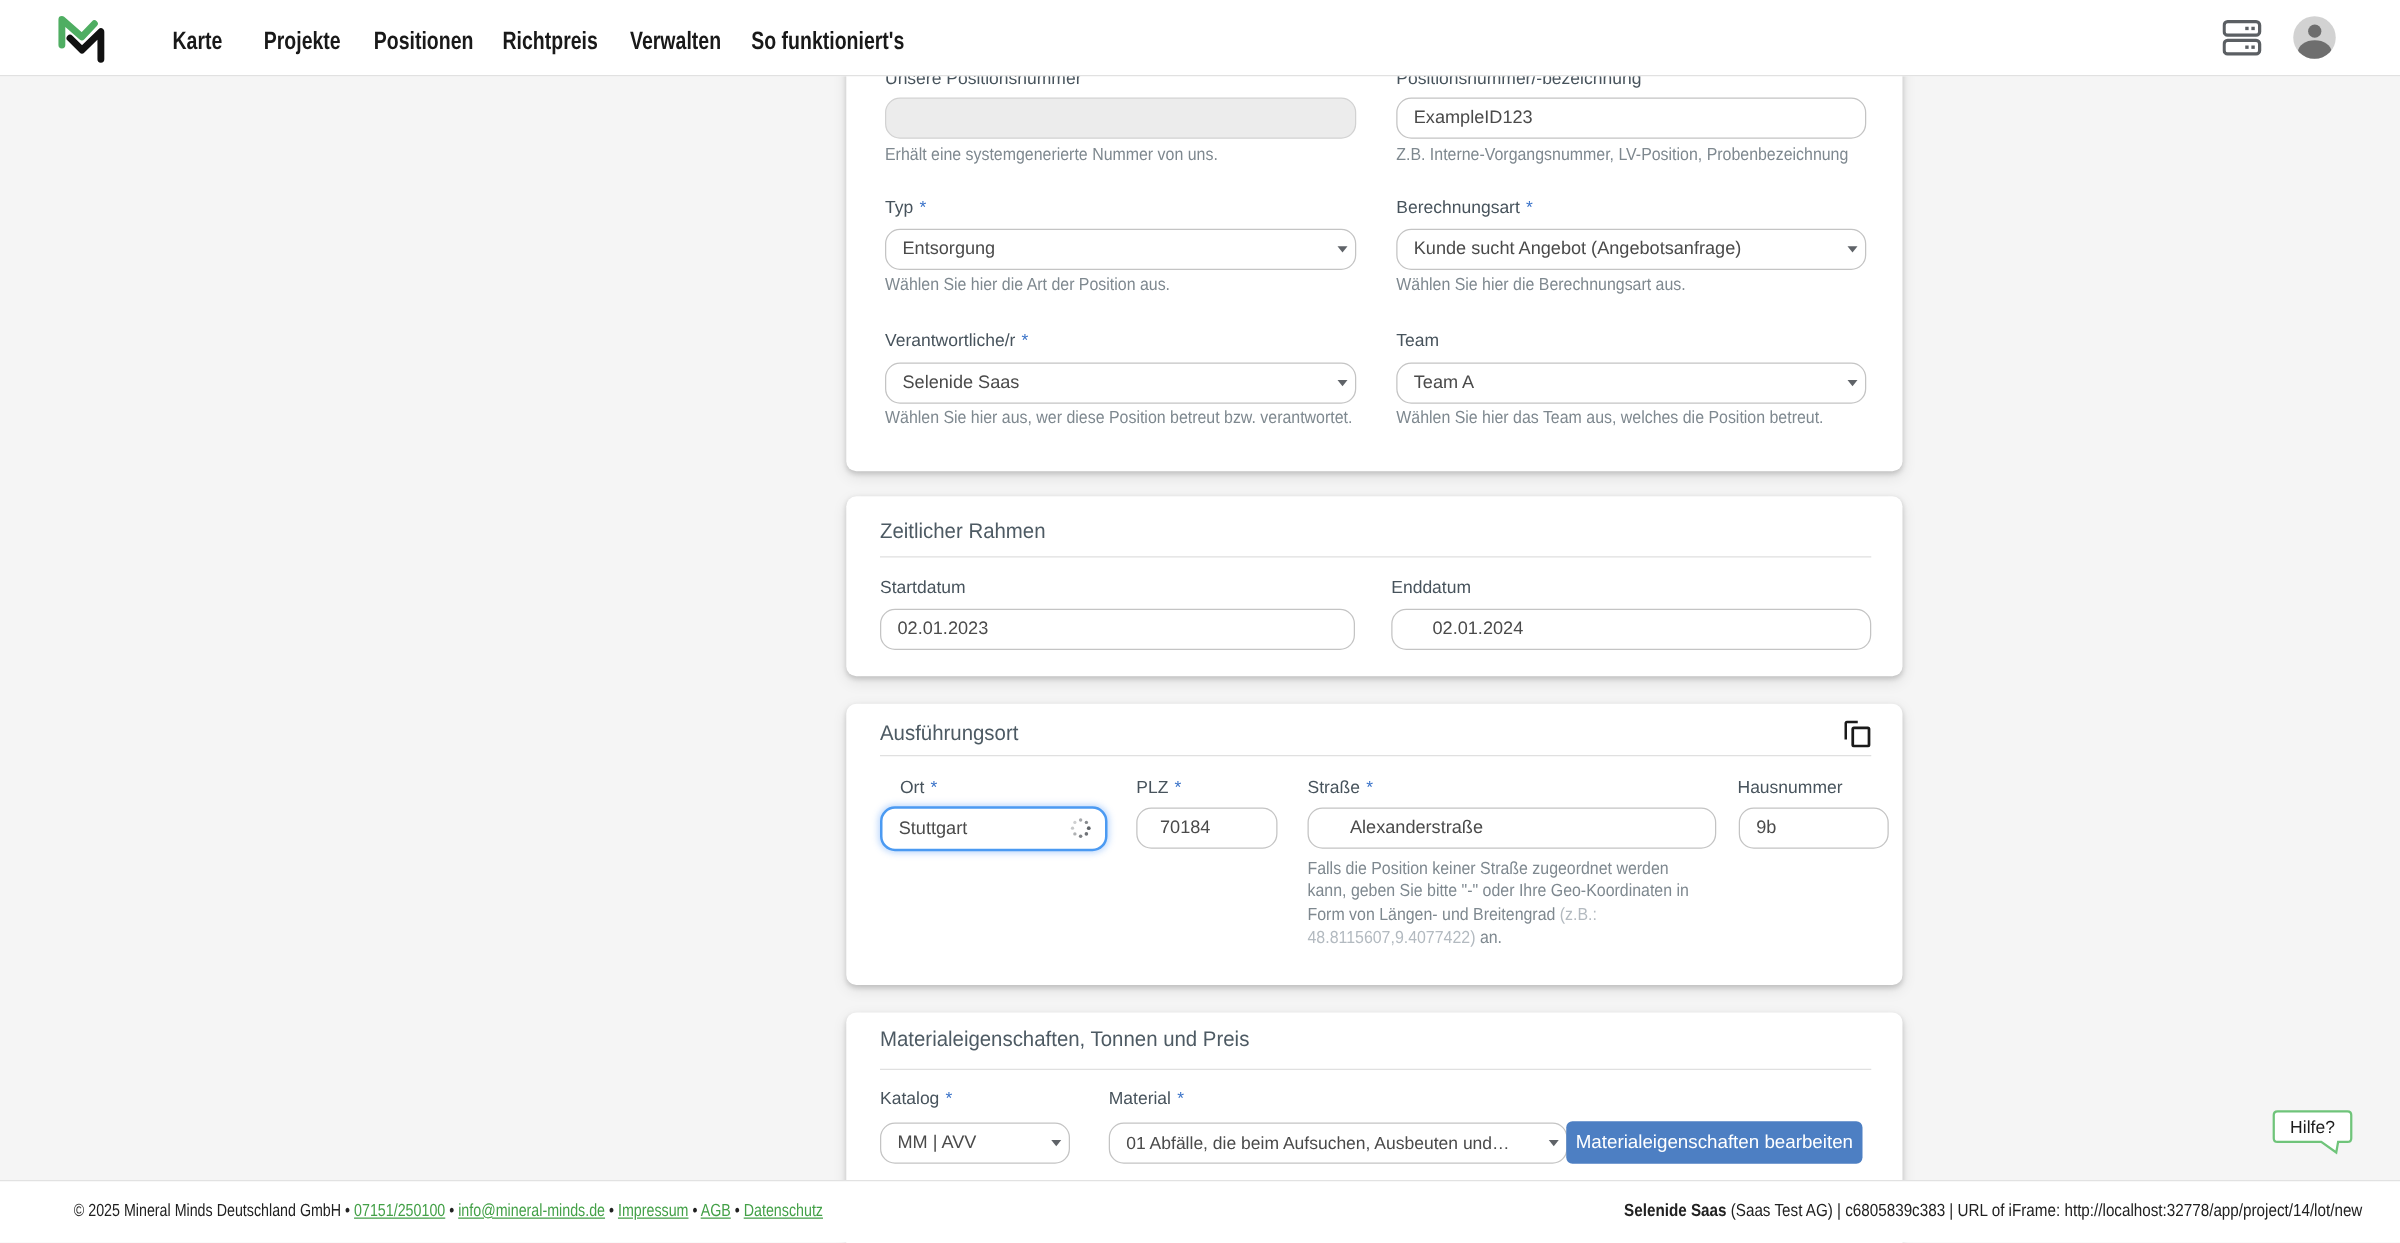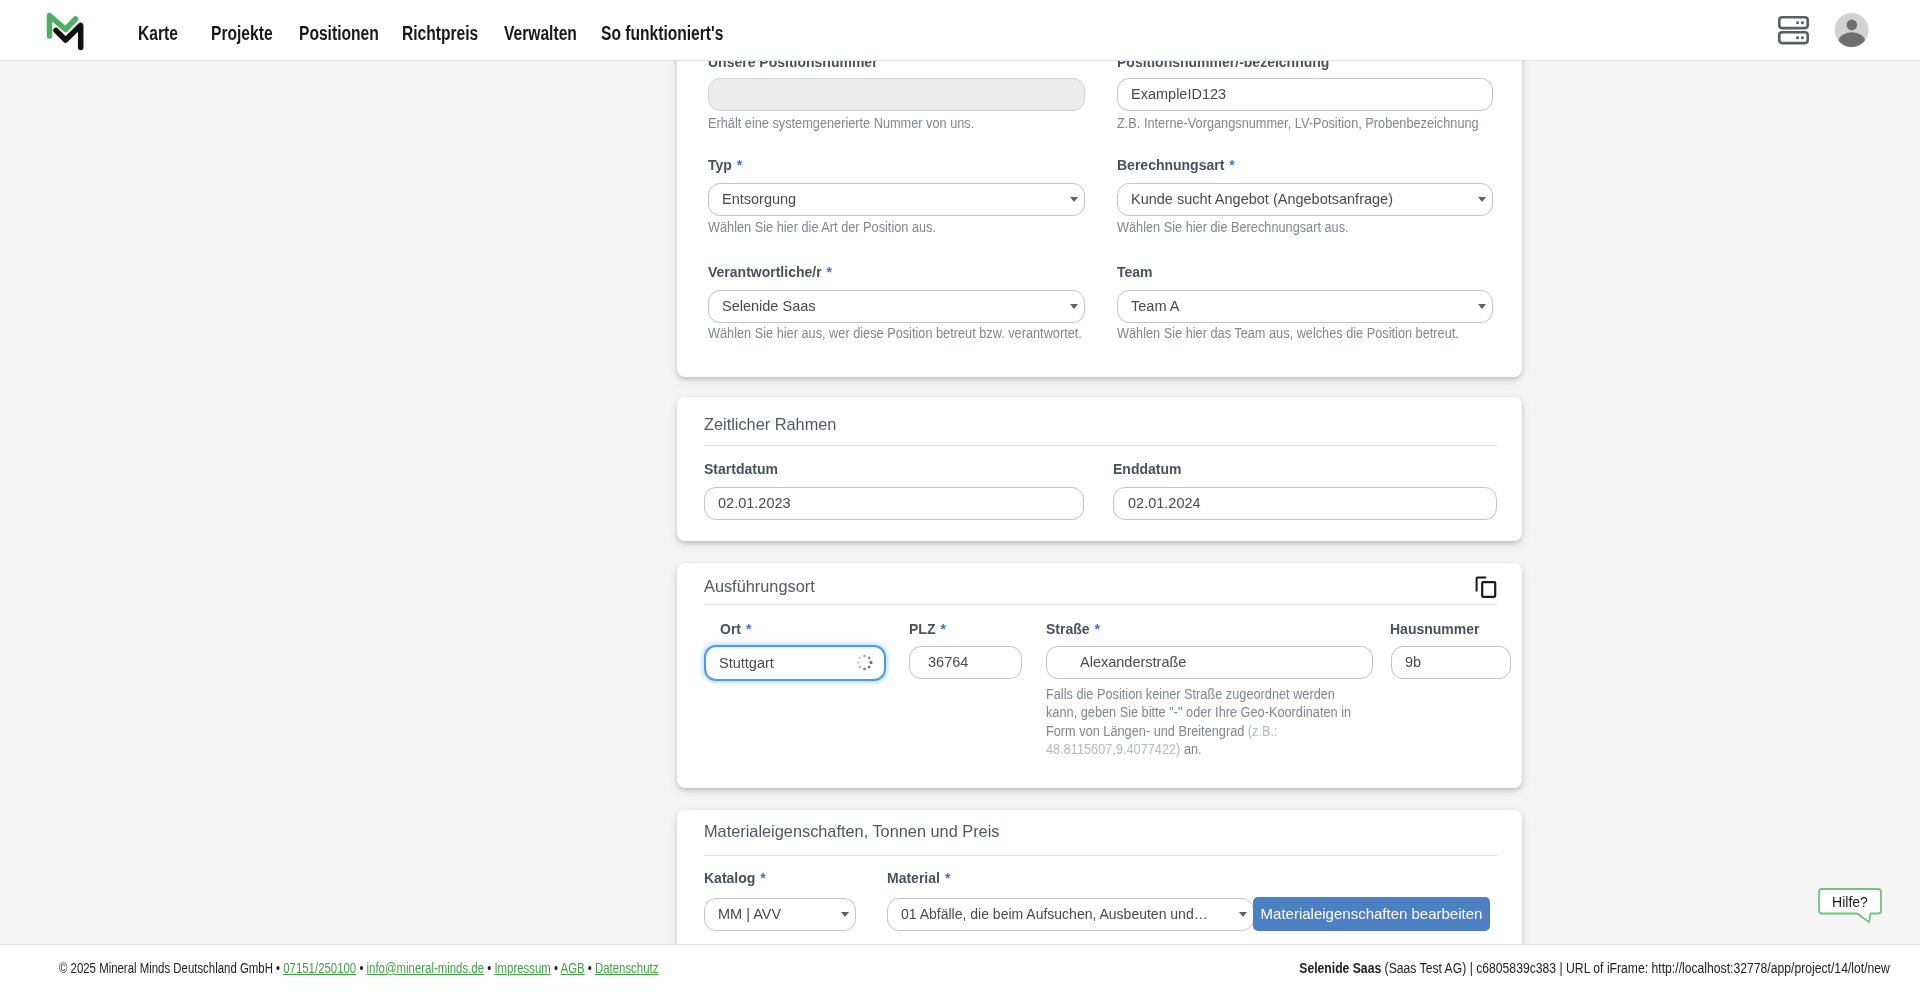--- a/index.html
+++ b/index.html
@@ -10,21 +10,21 @@
   
   #nav { position:absolute; left:0; top:0; width:1920px; height:61px; background:#fff;
     border-bottom:1px solid #e1e1e1; z-index:50; }
   .navitem { position:absolute; top:22.5px; font-size:20px; font-weight:700; color:#191919;
     transform:scaleX(0.78); transform-origin:left center; white-space:nowrap; line-height:20px; }
   
   .card { position:absolute; left:677px; width:845px; background:#fff; border-radius:8px;
     box-shadow:0 2px 4px rgba(0,0,0,0.16), 0 4px 12px rgba(0,0,0,0.09); }
   .ttl { position:absolute; font-size:17px; font-weight:400; color:#4d5a63; white-space:nowrap; transform:scaleX(0.96); transform-origin:left top; }
   .divider { position:absolute; height:1px; background:#e0e0e0; }
-  .lbl { position:absolute; font-size:14px; font-weight:700; color:#47535c; white-space:nowrap; }
+  .lbl { position:absolute; font-size:14px; font-weight:400; color:#47535c; white-space:nowrap; }
   .req { color:#3c74c9; margin-left:5px; }
   .inp { position:absolute; height:33px; background:#fff; border:1px solid #c4c4c4;
     border-radius:12px; font-size:14.5px; color:#4a4a4a; line-height:31px; padding-left:13px;
     white-space:nowrap; overflow:hidden; }
   .sel::after { content:""; position:absolute; right:6px; top:13px; width:0; height:0;
     border-left:4.5px solid transparent; border-right:4.5px solid transparent;
     border-top:5.5px solid #5f6368; }
   .hlp { position:absolute; font-size:14px; color:#7e888f; white-space:nowrap; transform:scaleX(0.91); transform-origin:left top; }
   .light { color:#b3bac0; }
 </style>
@@ -85,21 +85,21 @@
 <div class="inp sel" style="left:1117px;top:290px;width:376px">Team A</div>
 <span class="hlp" style="left:708px;top:324.5px">Wählen Sie hier aus, wer diese Position betreut bzw. verantwortet.</span>
 <span class="hlp" style="left:1117px;top:324.5px">Wählen Sie hier das Team aus, welches die Position betreut.</span>
 
 <div class="card" style="top:397px;height:144px"></div>
 <span class="ttl" style="left:704px;top:415px">Zeitlicher Rahmen</span>
 <div class="divider" style="left:704px;top:445px;width:793px"></div>
 <span class="lbl" style="left:704px;top:461px">Startdatum</span>
 <span class="lbl" style="left:1113px;top:461px">Enddatum</span>
 <div class="inp" style="left:704px;top:487px;width:380px;">02.01.2023</div>
-<div class="inp" style="left:1113px;top:487px;width:384px;padding-left:14px">02.01.2024</div>
+<div class="inp" style="left:1113px;top:487px;width:384px;padding-left:32px">02.01.2024</div>
 
 <div class="card" style="top:563px;height:225px"></div>
 <span class="ttl" style="left:704px;top:577px">Ausführungsort</span>
 <svg class="abs" style="left:1474px;top:575px" width="23" height="23" viewBox="0 0 23 23">
   <path d="M2.6,16.5 L2.6,3.6 Q2.6,2.6 3.6,2.6 L12.2,2.6" fill="none" stroke="#1a1a1a" stroke-width="2"></path>
   <rect x="8.2" y="7.2" width="13" height="14.6" rx="1" fill="none" stroke="#1a1a1a" stroke-width="2.2"></rect>
 </svg>
 <div class="divider" style="left:704px;top:604px;width:793px"></div>
 <span class="lbl" style="left:720px;top:621px">Ort<span class="req">*</span></span>
 <span class="lbl" style="left:909px;top:621px">PLZ<span class="req">*</span></span>
@@ -112,21 +112,21 @@
     <circle cx="8.5" cy="2.0" r="1.35" opacity="0.55"></circle>
     <circle cx="13.1" cy="3.9" r="1.35" opacity="0.75"></circle>
     <circle cx="15.0" cy="8.5" r="1.5" opacity="1"></circle>
     <circle cx="13.1" cy="13.1" r="1.45" opacity="0.9"></circle>
     <circle cx="8.5" cy="15.0" r="1.4" opacity="0.8"></circle>
     <circle cx="3.9" cy="13.1" r="1.35" opacity="0.5"></circle>
     <circle cx="2.0" cy="8.5" r="1.3" opacity="0.35"></circle>
     <circle cx="3.9" cy="3.9" r="1.3" opacity="0.3"></circle>
   </g>
 </svg>
-<div class="inp" style="left:909px;top:646px;width:113px;padding-left:18px">36764</div>
+<div class="inp" style="left:909px;top:646px;width:113px;padding-left:18px">70184</div>
 <div class="inp" style="left:1046px;top:646px;width:327px;padding-left:33px">Alexanderstraße</div>
 <div class="inp" style="left:1391px;top:646px;width:120px">9b</div>
 <div class="hlp" style="left:1046px;top:685px;line-height:18.3px">Falls die Position keiner Straße zugeordnet werden<br>kann, geben Sie bitte "-" oder Ihre Geo-Koordinaten in<br>Form von Längen- und Breitengrad <span class="light">(z.B.:</span><br><span class="light">48.8115607,9.4077422)</span> an.</div>
 
 <div class="card" style="top:810px;height:200px"></div>
 <span class="ttl" style="left:704px;top:822px">Materialeigenschaften, Tonnen und Preis</span>
 <div class="divider" style="left:704px;top:855px;width:793px"></div>
 <span class="lbl" style="left:704px;top:870px">Katalog<span class="req">*</span></span>
 <span class="lbl" style="left:887px;top:870px">Material<span class="req">*</span></span>
 <div class="inp sel" style="left:704px;top:898px;width:152px">MM | AVV</div>

